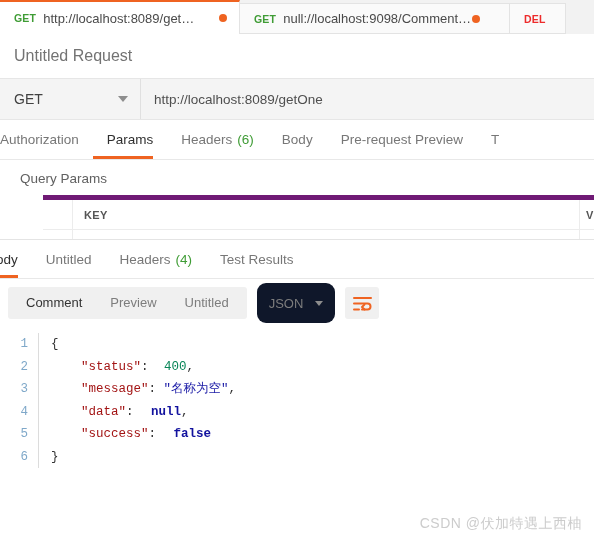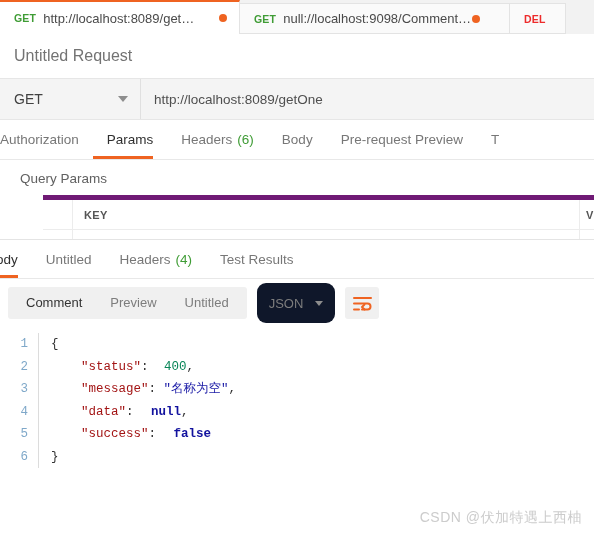--- a/index.html
+++ b/index.html
@@ -329,21 +329,21 @@
   .k { color: #a31515; }
   .s { color: #1a1aa6; }
   .n { color: #098658; margin-left: 8px; }
   .b { color: #12129e; font-weight: bold; padding-left: 10px; }
   .p { color: #333333; }
 
   
   .watermark {
     position: absolute;
     right: 12px;
-    bottom: 22px;
+    bottom: 16px;
     font-size: 14px;
     color: #cccccc;
     letter-spacing: .5px;
     white-space: nowrap;
   }
 </style>
 </head>
 <body>
 
 <div class="tabstrip">

